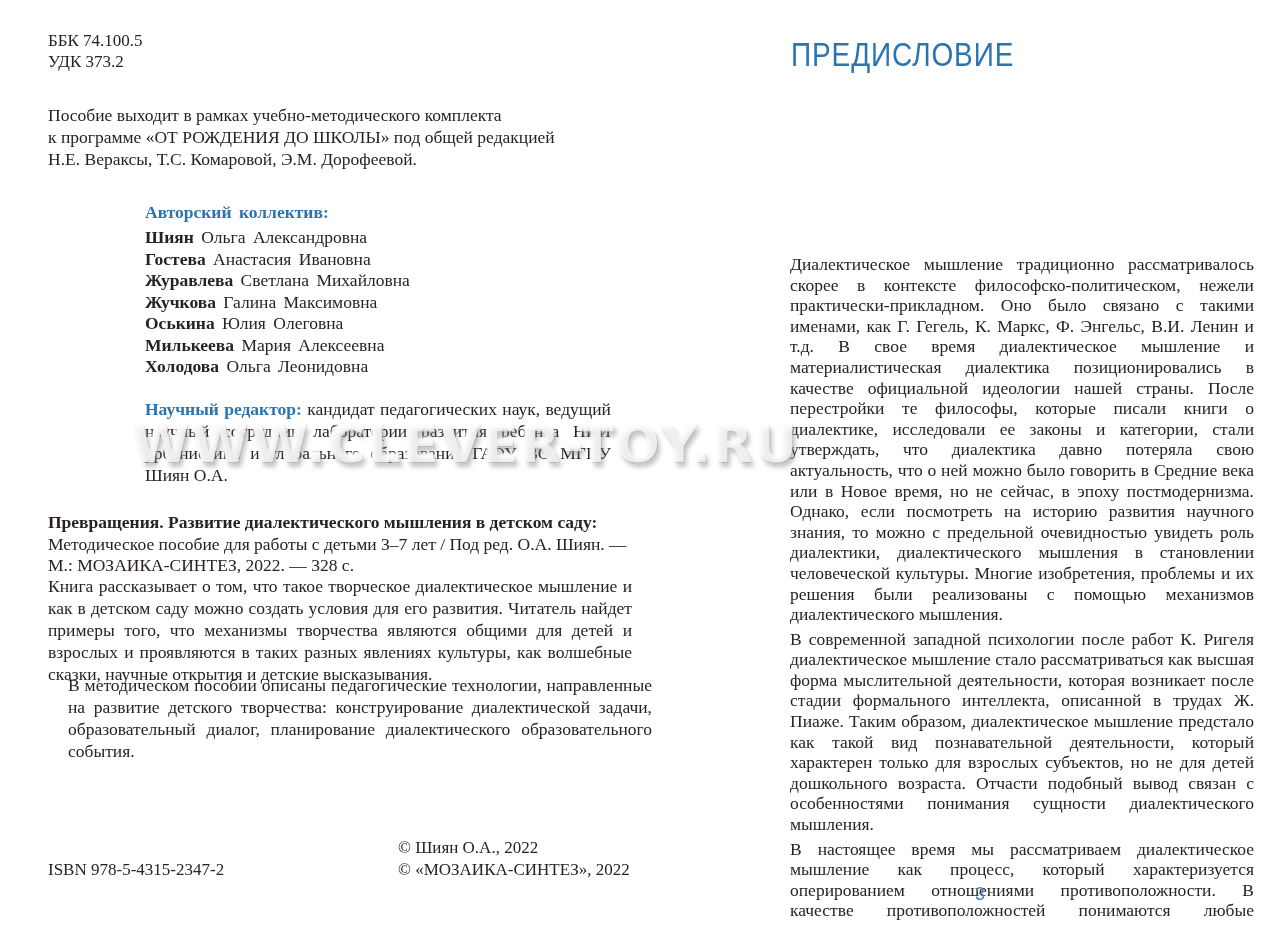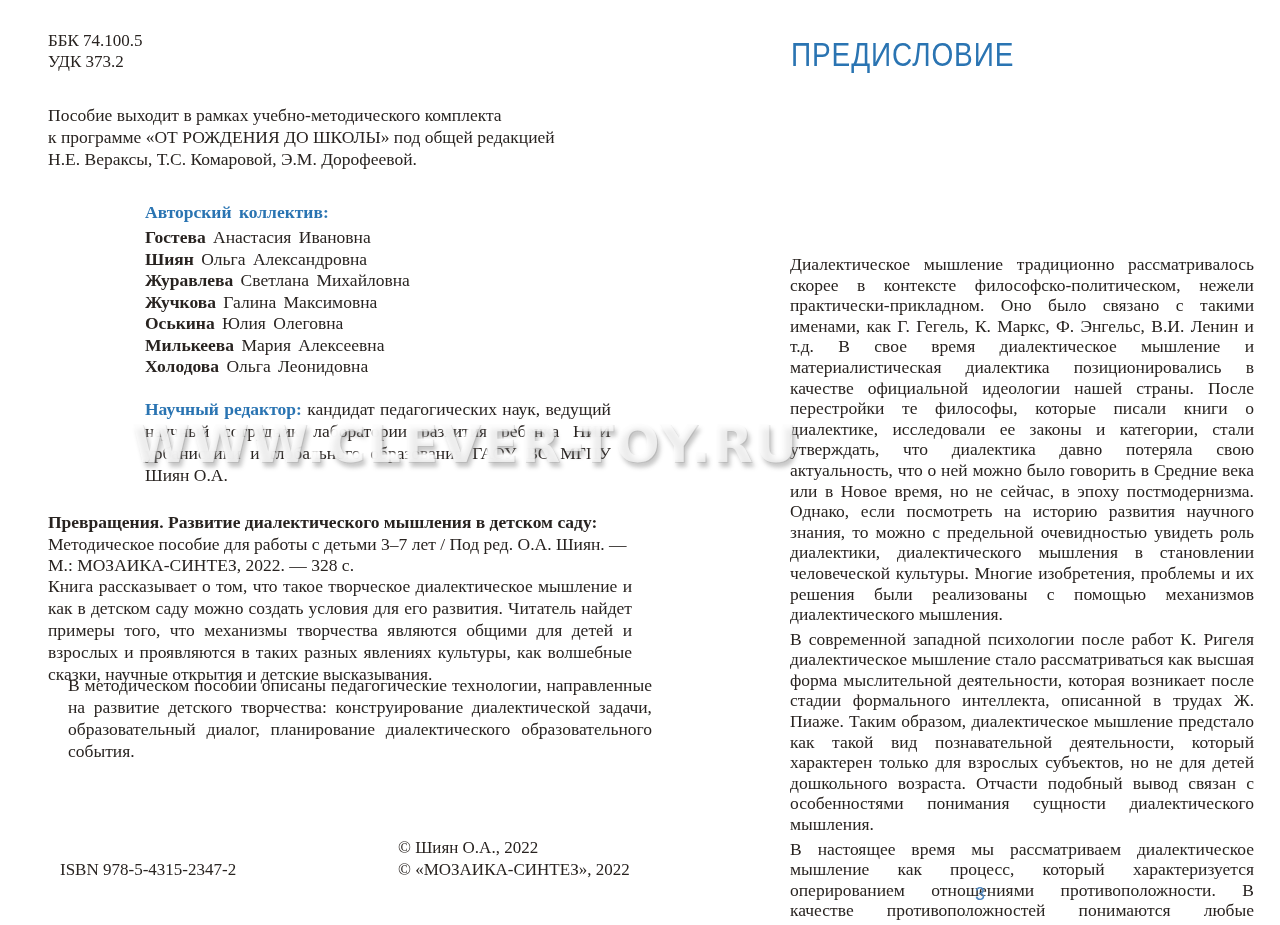--- a/index.html
+++ b/index.html
@@ -34,21 +34,21 @@
     left: 48px; top: 512px; width: 584px;
     font-size: 17.5px; line-height: 21.5px; text-align: left;
   }
   .title-bold { font-weight: bold; }
   .annotation {
     left: 48px; width: 584px;
     font-size: 17.5px; line-height: 22px; text-align: justify;
   }
   .annotation-1 { top: 575px; }
   .annotation-2 { top: 674px; margin-left: 20px; }
-  .isbn { left: 48px; top: 860px; font-size: 17px; margin-left: 12px; }
+  .isbn { left: 48px; top: 860px; font-size: 17px; }
   .copyrights { left: 398px; top: 837px; font-size: 17px; line-height: 22px; }
 
   
   .preface-heading {
     left: 791px; top: 36px;
     font-family: "Liberation Sans", sans-serif;
     font-size: 33px; font-weight: 400;
     color: var(--accent, #2a74b2);
     transform: scaleX(0.85); transform-origin: left top;
     letter-spacing: 1px;
@@ -99,22 +99,22 @@
 
     <div class="abs imprint">
       <div>Пособие выходит в рамках учебно-методического комплекта</div>
       <div>к программе «ОТ РОЖДЕНИЯ ДО ШКОЛЫ» под общей редакцией</div>
       <div>Н.Е. Вераксы, Т.С. Комаровой, Э.М. Дорофеевой.</div>
     </div>
 
     <div class="abs authors-heading">Авторский коллектив:</div>
 
     <div class="abs authors-list">
+      <div><span class="surname">Шиян</span> <span>Ольга Александровна</span></div>
       <div><span class="surname">Гостева</span> <span>Анастасия Ивановна</span></div>
-      <div><span class="surname">Шиян</span> <span>Ольга Александровна</span></div>
       <div><span class="surname">Журавлева</span> <span>Светлана Михайловна</span></div>
       <div><span class="surname">Жучкова</span> <span>Галина Максимовна</span></div>
       <div><span class="surname">Оськина</span> <span>Юлия Олеговна</span></div>
       <div><span class="surname">Милькеева</span> <span>Мария Алексеевна</span></div>
       <div><span class="surname">Холодова</span> <span>Ольга Леонидовна</span></div>
     </div>
 
     <div class="abs editor-block"><span class="editor-label">Научный редактор:</span><span> кандидат педагогических наук, ведущий научный сотрудник лаборатории развития ребенка НИИ урбанистики и глобального образования ГАОУ ВО МГПУ </span><span class="editor-name">Шиян О.А.</span></div>
 
     <div class="abs title-block"><span class="title-bold">Превращения. Развитие диалектического мышления в детском саду:</span><span> Методическое пособие для работы с детьми 3–7 лет / Под ред. О.А. Шиян. — М.: МОЗАИКА-СИНТЕЗ, 2022. — 328 с.</span></div>

